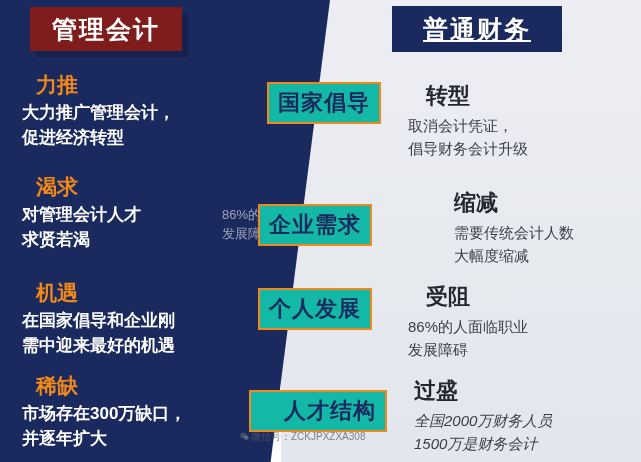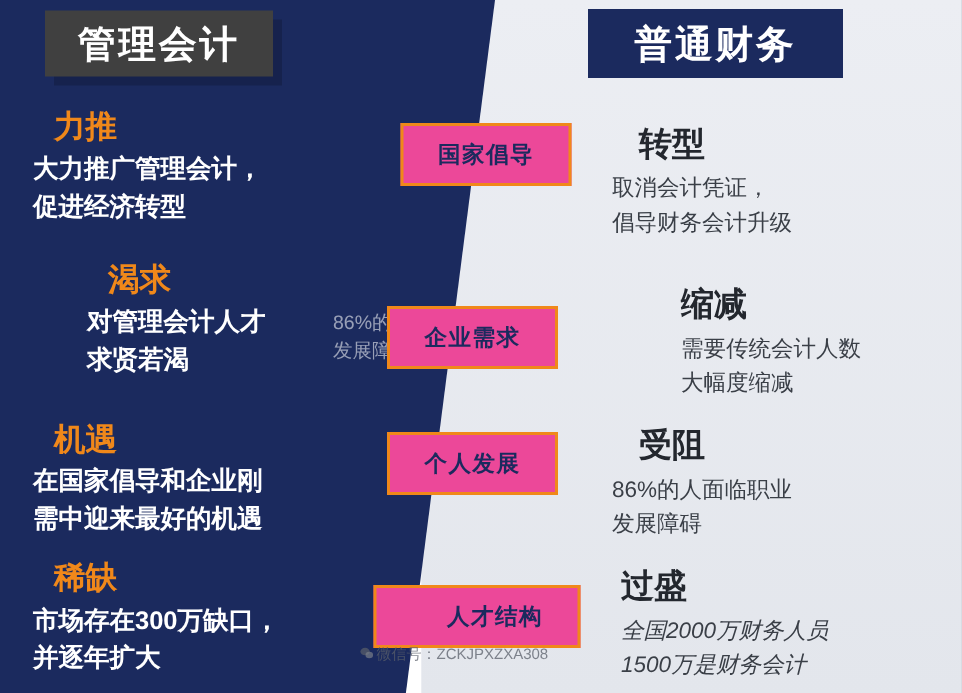--- a/index.html
+++ b/index.html
@@ -45,28 +45,29 @@
     color: #ffffff;
     font-weight: bold;
     letter-spacing: 2px;
     display: flex;
     align-items: center;
     justify-content: center;
   }
   .header-left {
     left: 30px; top: 7px;
     width: 152px; height: 44px;
-    background: #404040;
+    background: #7f1d1d;
     font-size: 25px;
   }
   .header-right {
     left: 392px; top: 6px;
     width: 170px; height: 46px;
     background: #1b2a5e;
     font-size: 25px;
+    text-decoration: underline;
   }
   .header-left-shadow {
     position: absolute;
     left: 36px; top: 13px;
     width: 152px; height: 44px;
     background: rgba(0,0,0,0.18);
     z-index: 4;
   }
 
   
@@ -88,25 +89,25 @@
     font-size: 17px;
     line-height: 25px;
     font-weight: bold;
   }
   .lb-body div { white-space: nowrap; }
 
   
   .callout {
     position: absolute;
     z-index: 8;
-    background: #ec4899;
+    background: #14b8a6;
     border: 2px solid #f0881a;
     color: #1b2a5e;
     font-weight: bold;
-    font-size: 15px;
+    font-size: 22px;
     display: flex;
     align-items: center;
     justify-content: center;
     letter-spacing: 1px;
   }
 
   
   .right-block {
     position: absolute;
     z-index: 6;
@@ -170,21 +171,21 @@
   <div class="header-bar header-right">普通财务</div>
 
   <div class="left-block" style="top:72px;">
     <div class="lb-title">力推</div>
     <div class="lb-body">
       <div>大力推广管理会计，</div>
       <div>促进经济转型</div>
     </div>
   </div>
 
-  <div class="left-block" style="top:174px;margin-left:36px;">
+  <div class="left-block" style="top:174px;">
     <div class="lb-title">渴求</div>
     <div class="lb-body">
       <div>对管理会计人才</div>
       <div>求贤若渴</div>
     </div>
   </div>
 
   <div class="left-block" style="top:280px;font-family:Liberation Serif, serif;">
     <div class="lb-title">机遇</div>
     <div class="lb-body">

